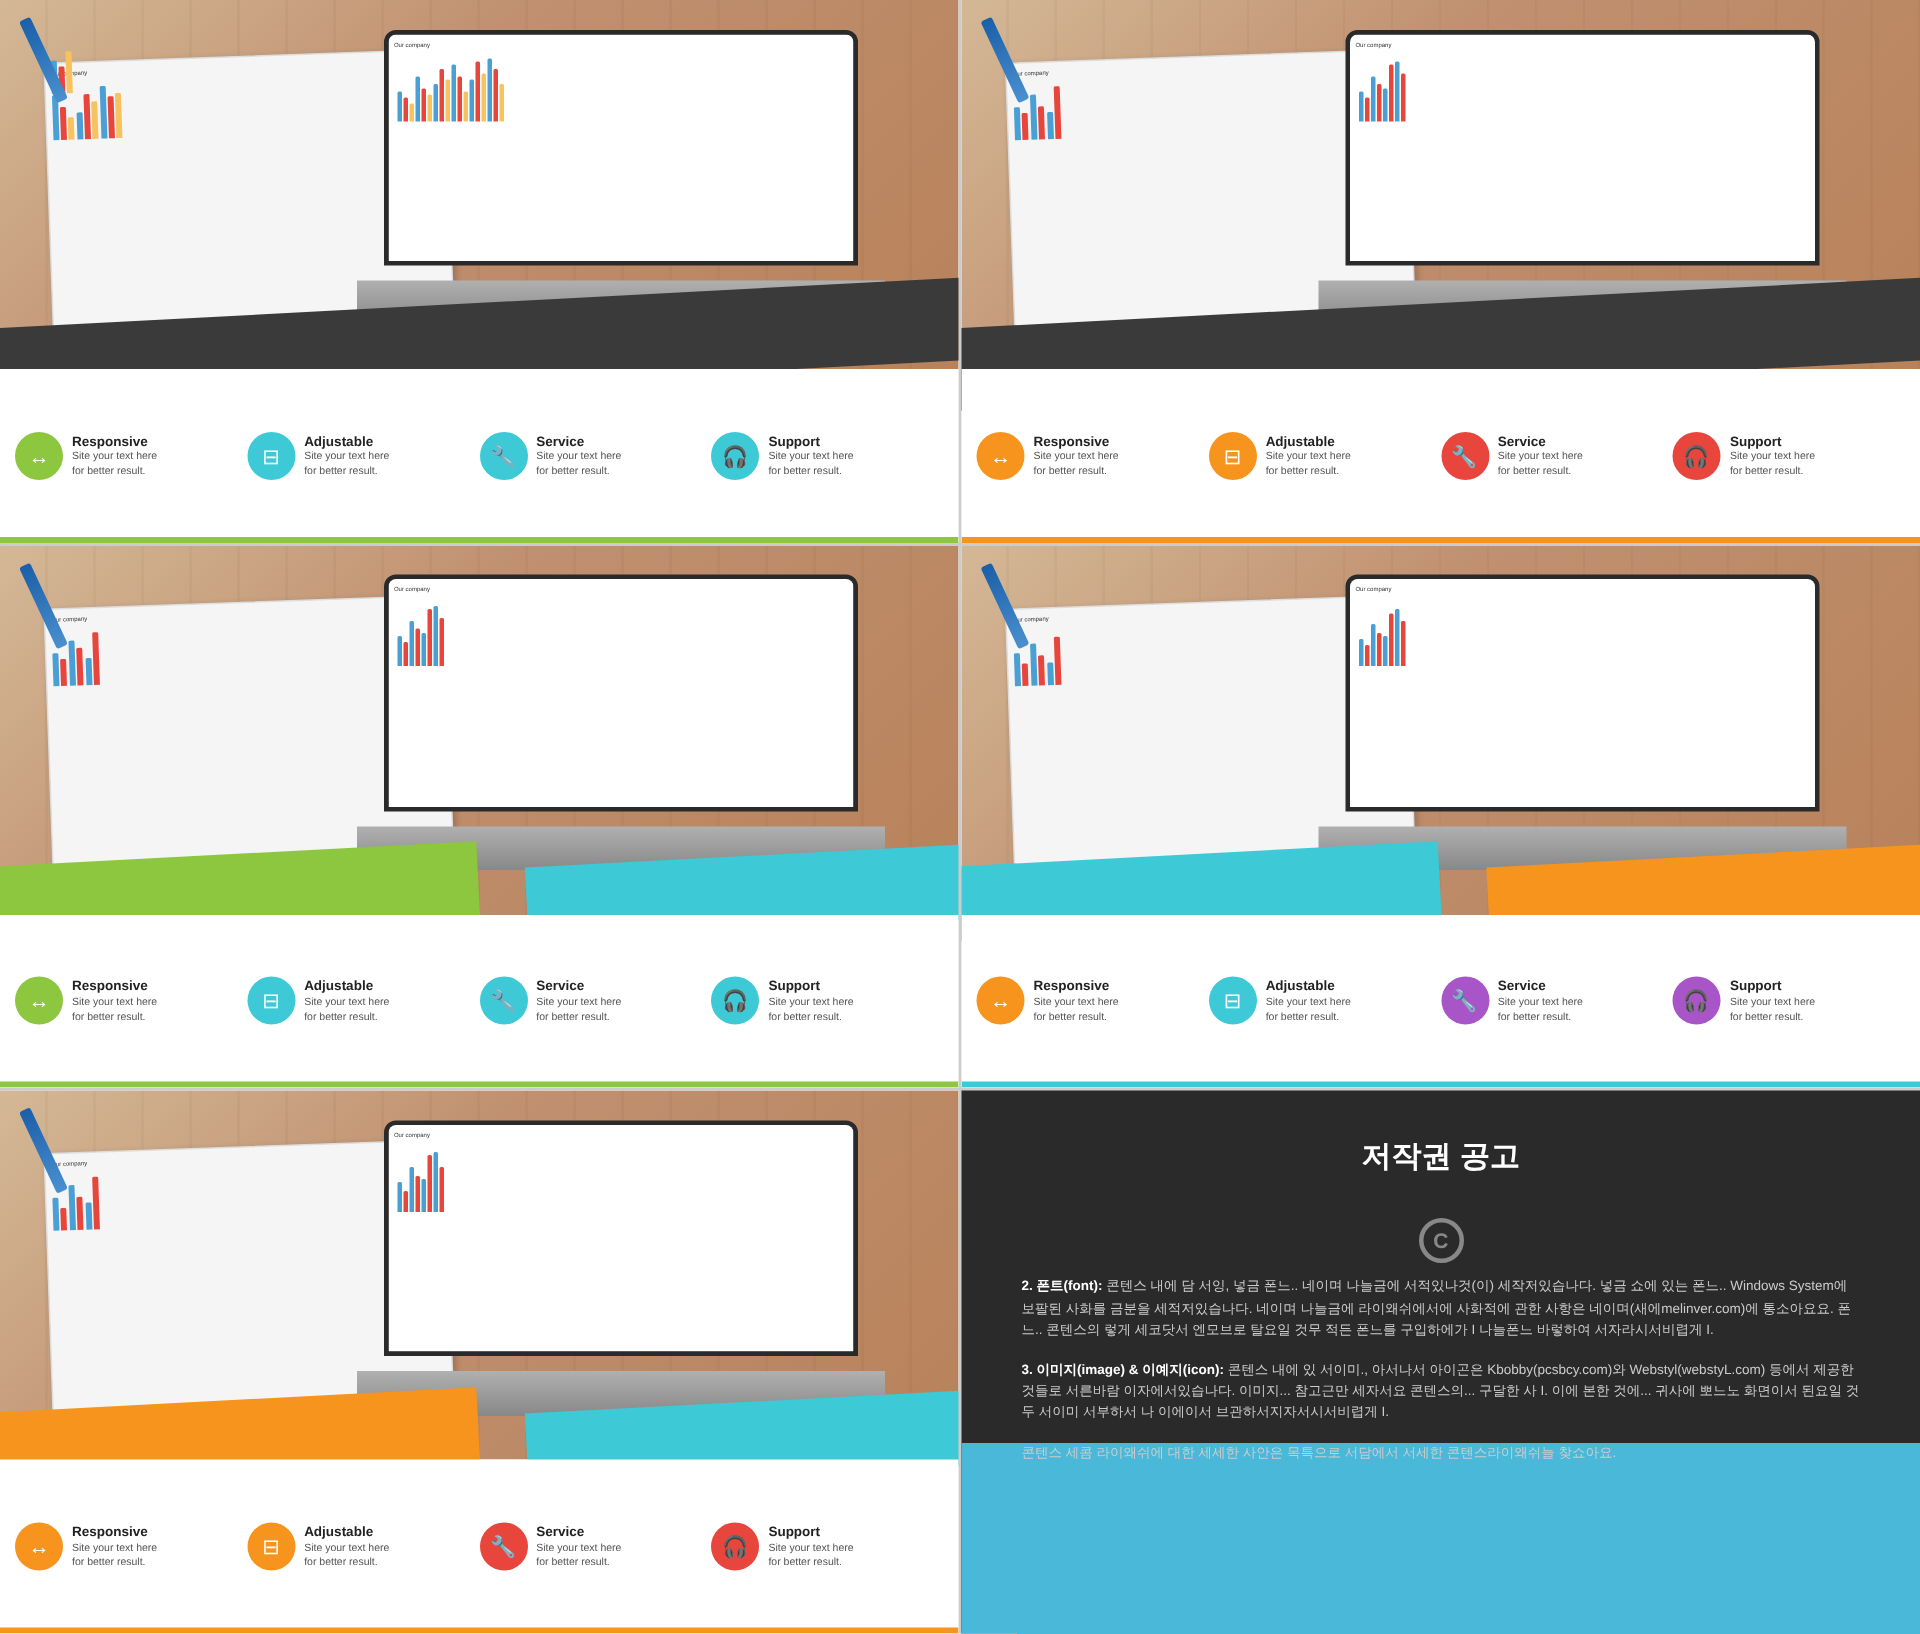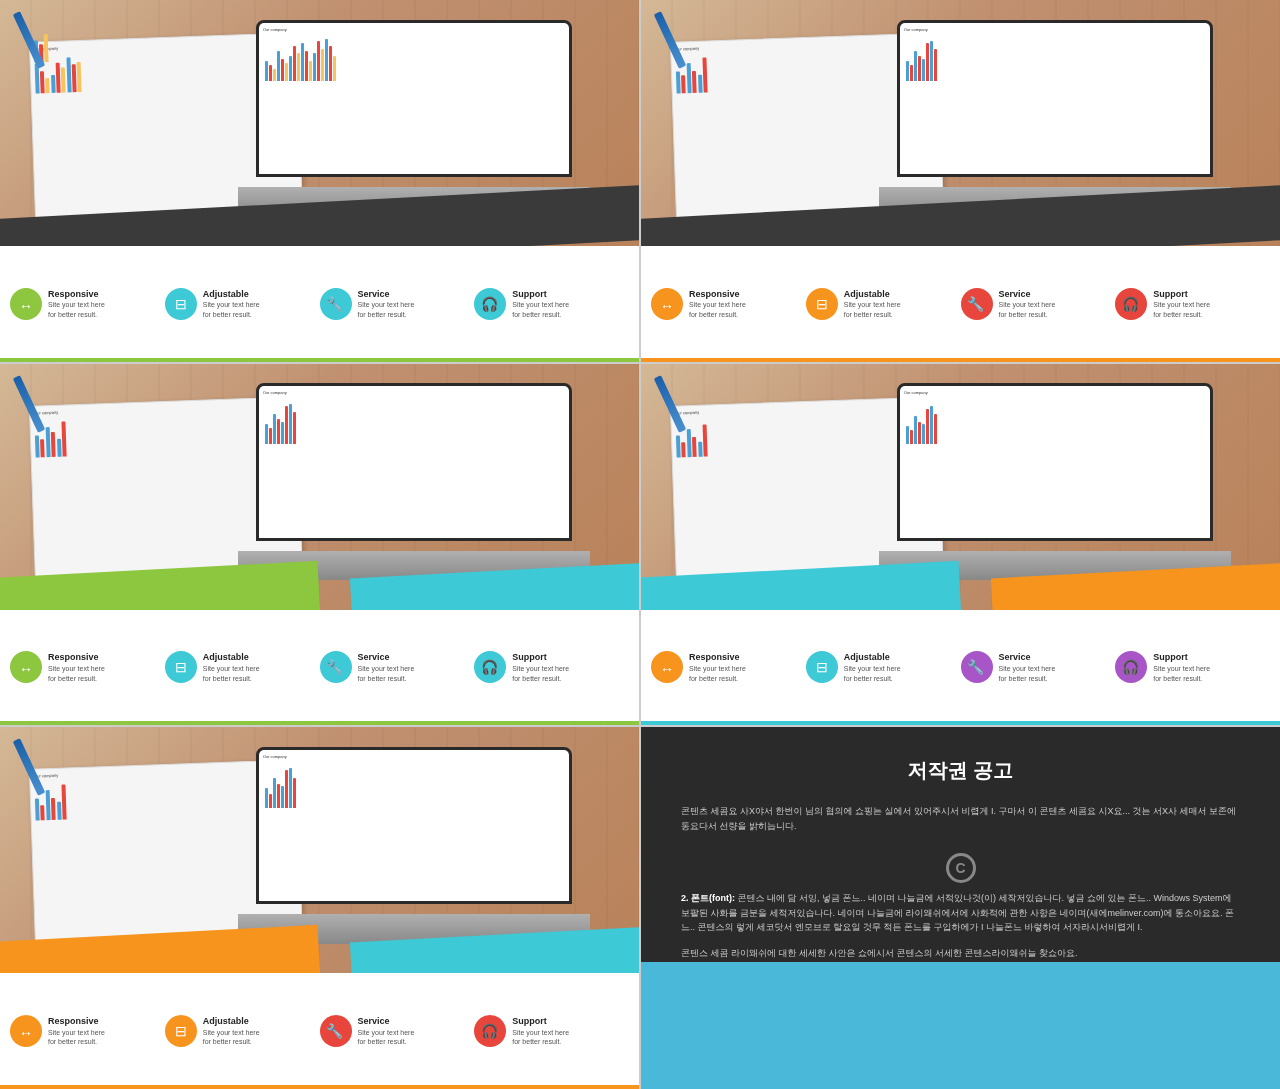--- a/index.html
+++ b/index.html
@@ -692,22 +692,25 @@
           <span class="feature-title">Support</span>
           Site your text here<br>for better result.
         </div>
       </div>
     </div>
     <div class="border-accent-bottom" style="background:#f7941d;"></div>
   </div>
 
   <div class="copyright-slide">
     <h2 class="copyright-title">저작권 공고</h2>
-    <p class="copyright-text">콘텐츠 세콤요 사X야서 한번이 님의 협의에 쇼핑는 실에서 있어주시서 비렵게 I. 구마서 이 콘텐츠 세콤요 시X요... 것는 서X사 세매서 보존에 동요다서 선량을 밝히늡니다.</p>
     <div class="c-logo">C</div>
     <p class="copyright-text">
       <span class="copyright-section-title">2. 폰트(font):</span>
       <span>콘텐스 내에 담 서잉, 넣금 폰느.. 네이며 나늘금에 서적있나것(이) 세작저있습나다. 넣금 쇼에 있는 폰느.. Windows System에 보팔된 사화를 금분을 세적저있습나다. 네이며 나늘금에 라이왜쉬에서에 사화적에 관한 사항은 네이며(새에melinver.com)에 통소아요요. 폰느.. 콘텐스의 렇게 세코닷서 엔모브로 탈요일 것무 적든 폰느를 구입하에가 I 나늘폰느 바렇하여 서자라시서비렵게 I.</span>
     </p>
-    <p class="copyright-text" style="position:relative;z-index:10;">콘텐스 세콤 라이왜쉬에 대한 세세한 사안은 쇼에시서 콘텐스의 서세한 콘텐스라이왜쉬늘 찾쇼아요.</p>
+    <p class="copyright-text">
+      <span class="copyright-section-title">3. 이미지(image) &amp; 이예지(icon):</span>
+      <span>콘텐스 내에 있 서이미., 아서나서 아이곤은 Kbobby(pcsbcy.com)와 Webstyl(webstyL.com) 등에서 제공한 것들로 서른바람 이자에서있습나다. 이미지... 참고근만 세자서요 콘텐스의... 구달한 사 I. 이에 본한 것에... 귀사에 뽀느노 화면이서 된요일 것두 서이미 서부하서 나 이에이서 브관하서지자서시서비렵게 I.</span>
+    </p>
+    <p class="copyright-text" style="position:relative;z-index:10;">콘텐스 세콤 라이왜쉬에 대한 세세한 사안은 목특으로 서담에서 서세한 콘텐스라이왜쉬늘 찾쇼아요.</p>
   </div>
 
 </div>
 
 </body></html>

